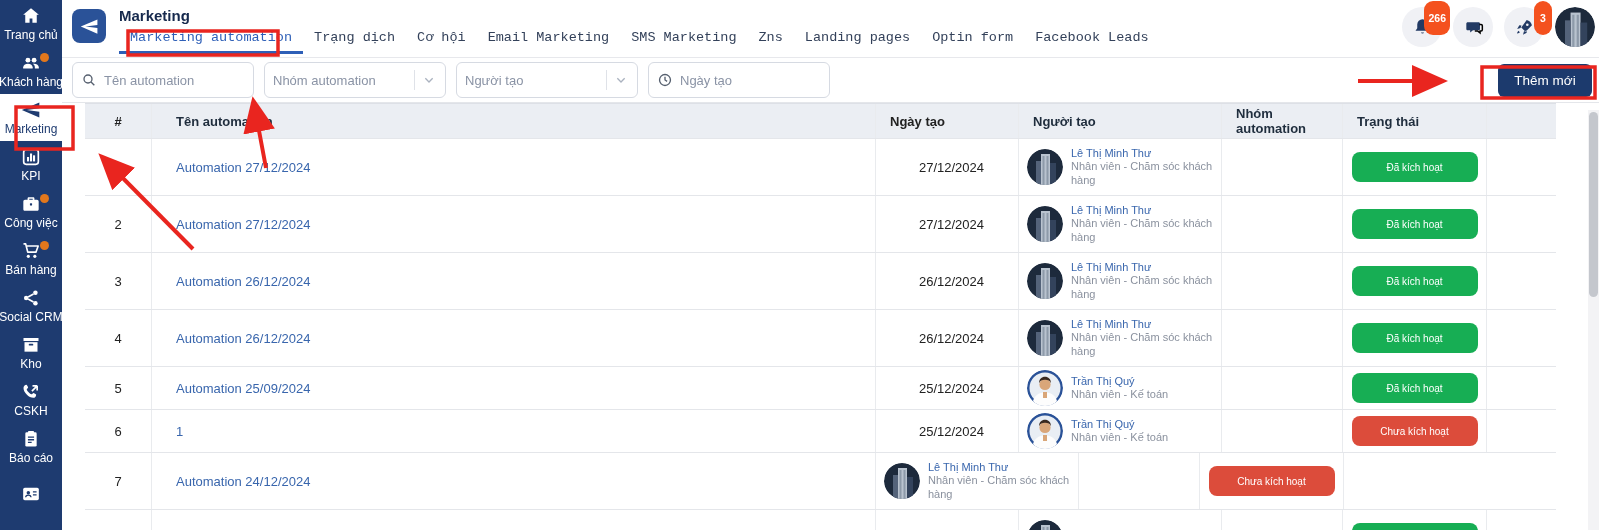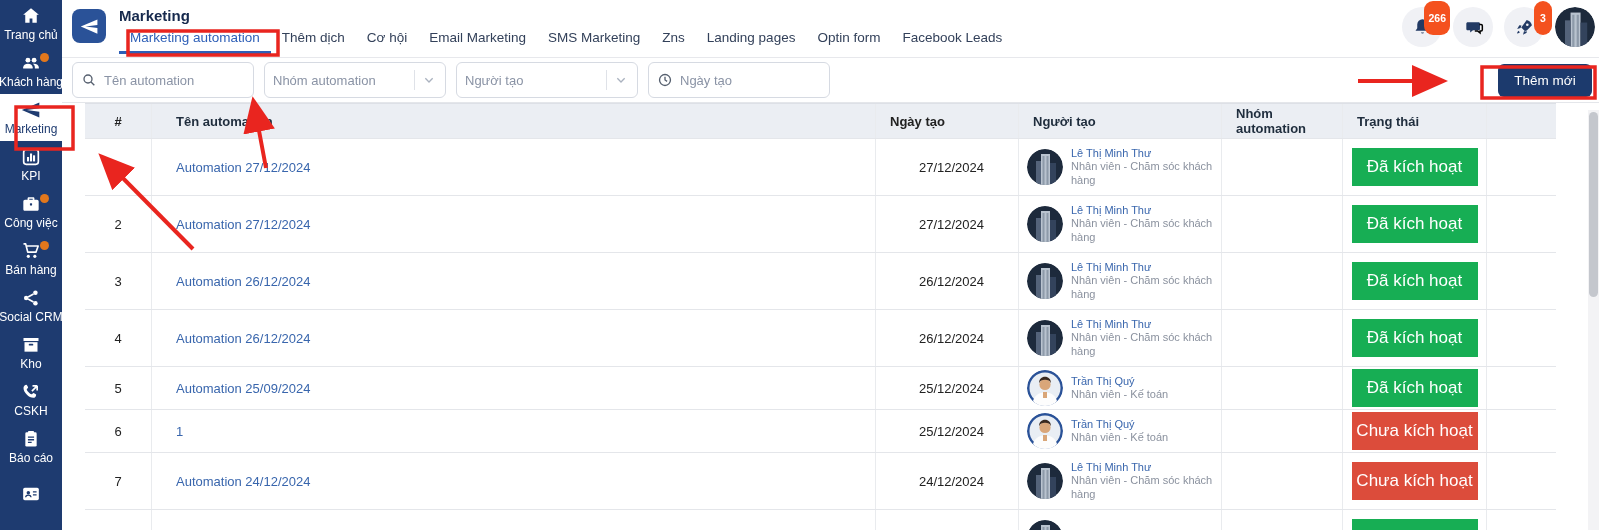--- a/index.html
+++ b/index.html
@@ -24,21 +24,21 @@
 
   .topbar { position:relative; height:58px; border-bottom:1px solid #e7e8ec;
     display:flex; align-items:flex-start; }
   .logo { width:34px; height:34px; margin:9px 0 0 10px; border-radius:8px;
     background:#2a5298; display:flex; align-items:center; justify-content:center; }
   .logo svg { width:19px; height:19px; fill:#fff; transform:scaleX(-1); }
   .head-block { margin-left:13px; }
   .page-title { font-size:15px; font-weight:bold; color:#16294d; margin-top:7px; }
   .tabs { display:flex; margin-top:4px; }
   .tab { padding:2px 11px 6px; font-size:13.5px; color:#33415a; cursor:pointer;
-    white-space:nowrap; border-bottom:3px solid transparent; }
+    white-space:nowrap; border-bottom:3px solid transparent;font-family:Liberation Mono, monospace; }
   .tab.active { color:#2e5fb7; border-bottom-color:#2e5fb7; }
 
   .top-actions { position:absolute; right:4px; top:7px; display:flex;
     align-items:center; gap:11px; }
   .icon-btn { position:relative; width:40px; height:40px; border-radius:50%;
     background:#f0f1f5; display:flex; align-items:center; justify-content:center;
     cursor:pointer; }
   .icon-btn svg { width:21px; height:21px; fill:#223a64; }
   .badge { position:absolute; top:-6px; right:-8px; min-width:18px; height:34px;
     padding:16px 4px; border-radius:9px; background:#f4511e; color:#fff;
@@ -84,22 +84,22 @@
   .thead .c-name, .thead .c-date, .thead .c-crea, .thead .c-group, .thead .c-stat
     { justify-content:flex-start; }
   .thead .c-date { padding-left:14px; padding-right:0; }
   .thead .c-crea { padding-left:14px; }
   .thead .c-group, .thead .c-stat { padding-left:14px; }
   a.rowlink { color:#3966ad; font-size:13px; text-decoration:none; cursor:pointer; }
   .crea-avatar { width:36px; height:36px; border-radius:50%; overflow:hidden;
     flex:0 0 auto; }
   .crea-name { color:#3966ad; font-size:11px; cursor:pointer; }
   .crea-role { color:#8a919e; font-size:11px; line-height:1.3; max-width:145px; }
-  .status-btn { width:126px; height:38px; border:none; border-radius:0;
-    color:#fff; font-size:17px; font-family:inherit; cursor:pointer; }
+  .status-btn { width:126px; height:30px; border:none; border-radius:8px;
+    color:#fff; font-size:10px; font-family:inherit; cursor:pointer; }
   .status-btn.on  { background:#17ae54; }
   .status-btn.off { background:#dc4c3b; }
 
   
   .vscroll { position:absolute; right:0; top:110px; width:11px; height:420px;
     background:#f3f3f5; }
   .vthumb { position:absolute; left:1px; top:2px; width:9px; height:185px;
     border-radius:5px; background:#c4c7cd; }
 
   
@@ -207,21 +207,21 @@
     <div class="topbar">
       <div class="logo">
         <svg viewBox="0 0 24 24">
           <path d="M2.01 21 23 12 2.01 3 2 10l15 2-15 2z"></path>
           </svg>
       </div>
       <div class="head-block">
         <div class="page-title">Marketing</div>
         <div class="tabs" id="tabs">
             <div class="tab active">Marketing automation</div>
-            <div class="tab">Thêm dịch</div>
+            <div class="tab">Trạng dịch</div>
             <div class="tab">Cơ hội</div>
             <div class="tab">Email Marketing</div>
             <div class="tab">SMS Marketing</div>
             <div class="tab">Zns</div>
             <div class="tab">Landing pages</div>
             <div class="tab">Optin form</div>
             <div class="tab">Facebook Leads</div>
           </div>
       </div>
       <div class="top-actions" id="topActions">
@@ -456,21 +456,20 @@
             <div class="cell c-stat">
               <button class="status-btn off">Chưa kích hoạt</button>
             </div>
             <div class="cell c-last"></div>
           </div>
           <div class="trow" style="height: 57px;">
             <div class="cell c-num">7</div>
             <div class="cell c-name">
               <a class="rowlink">Automation 24/12/2024</a>
             </div>
-            <div class="cell c-date">24/12/2024</div>
             <div class="cell c-crea">
               <div class="crea-avatar"><svg viewBox="0 0 36 36" width="100%" height="100%">
                   <circle cx="18" cy="18" r="18" fill="#1d2a3c"></circle>
                   <rect x="14" y="5" width="9" height="31" fill="#b9c3cf"></rect>
                   <rect x="15.5" y="7" width="2" height="29" fill="#8d9aa9"></rect>
                   <rect x="19.5" y="7" width="2" height="29" fill="#8d9aa9"></rect>
                   <rect x="9" y="12" width="5" height="24" fill="#54637a"></rect>
                   <rect x="23" y="14" width="6" height="22" fill="#33435c"></rect>
                 </svg></div>
               <div>

